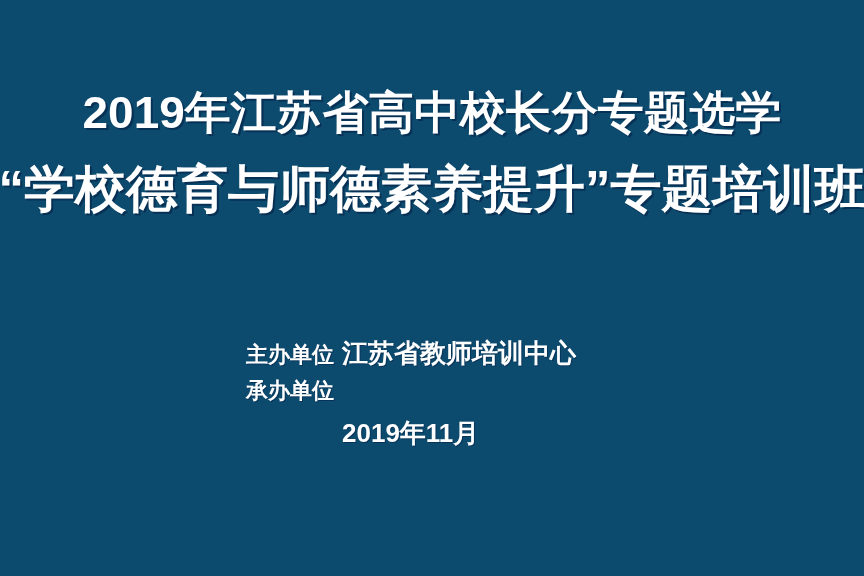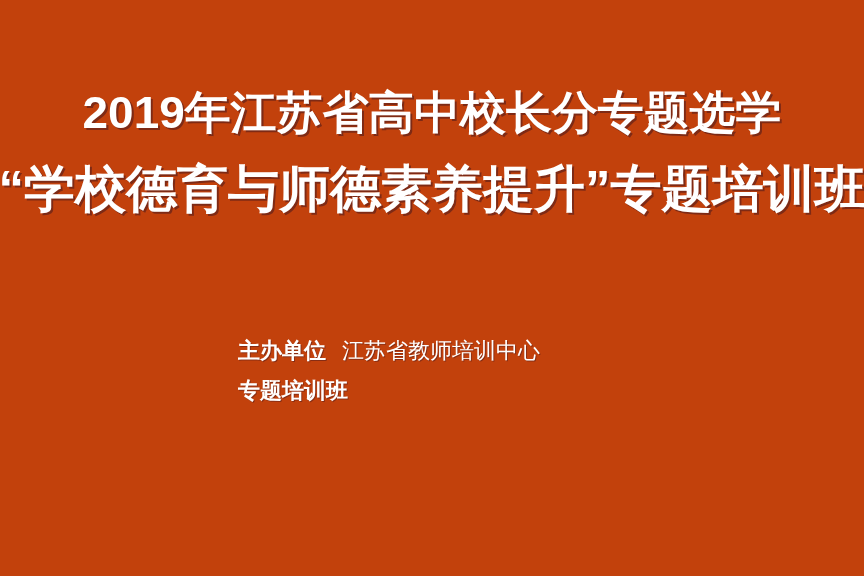--- a/index.html
+++ b/index.html
@@ -11,21 +11,21 @@
     width: 864px;
     height: 576px;
     overflow: hidden;
     font-family: "Liberation Sans", "DejaVu Sans", sans-serif;
   }
 
   #slide {
     position: relative;
     width: 864px;
     height: 576px;
-    background: #c2410c;
+    background: #0c4a6e;
     overflow: hidden;
   }
 
   
   #title-block {
     position: absolute;
     left: 0;
     top: 84px;
     width: 864px;
     text-align: center;
@@ -58,36 +58,37 @@
     position: absolute;
     left: 238px;
     top: 336px;
     width: 420px;
   }
 
   .credit-row {
     display: flex;
     align-items: baseline;
     height: 40px;
+    text-align: center;
   }
 
   .credit-label {
     width: 104px;
     flex: 0 0 104px;
     color: #ffffff;
     font-size: 22px;
     font-weight: bold;
     white-space: nowrap;
     text-shadow: 1px 1px 0px rgba(0, 0, 40, 0.3);
   }
 
   .credit-value {
     color: #ffffff;
-    font-size: 22px;
-    font-weight: normal;
+    font-size: 26px;
+    font-weight: bold;
     white-space: nowrap;
     text-shadow: 1px 1px 0px rgba(0, 0, 40, 0.3);
   }
 
   .credit-label.is-empty {
     visibility: hidden;
   }
 </style>
 </head>
 <body>
@@ -101,19 +102,23 @@
 
   <div id="credits-block">
 
     <div class="credit-row">
       <div class="credit-label">主办单位</div>
       <div class="credit-value">江苏省教师培训中心</div>
     </div>
 
 
     <div class="credit-row">
-      <div class="credit-label">专题培训班</div>
+      <div class="credit-label">承办单位</div>
     </div>
 
+    <div class="credit-row">
+      <div class="credit-label is-empty"></div>
+      <div class="credit-value">2019年11月</div>
+    </div>
 
   </div>
 
 </div>
 
 </body></html>

